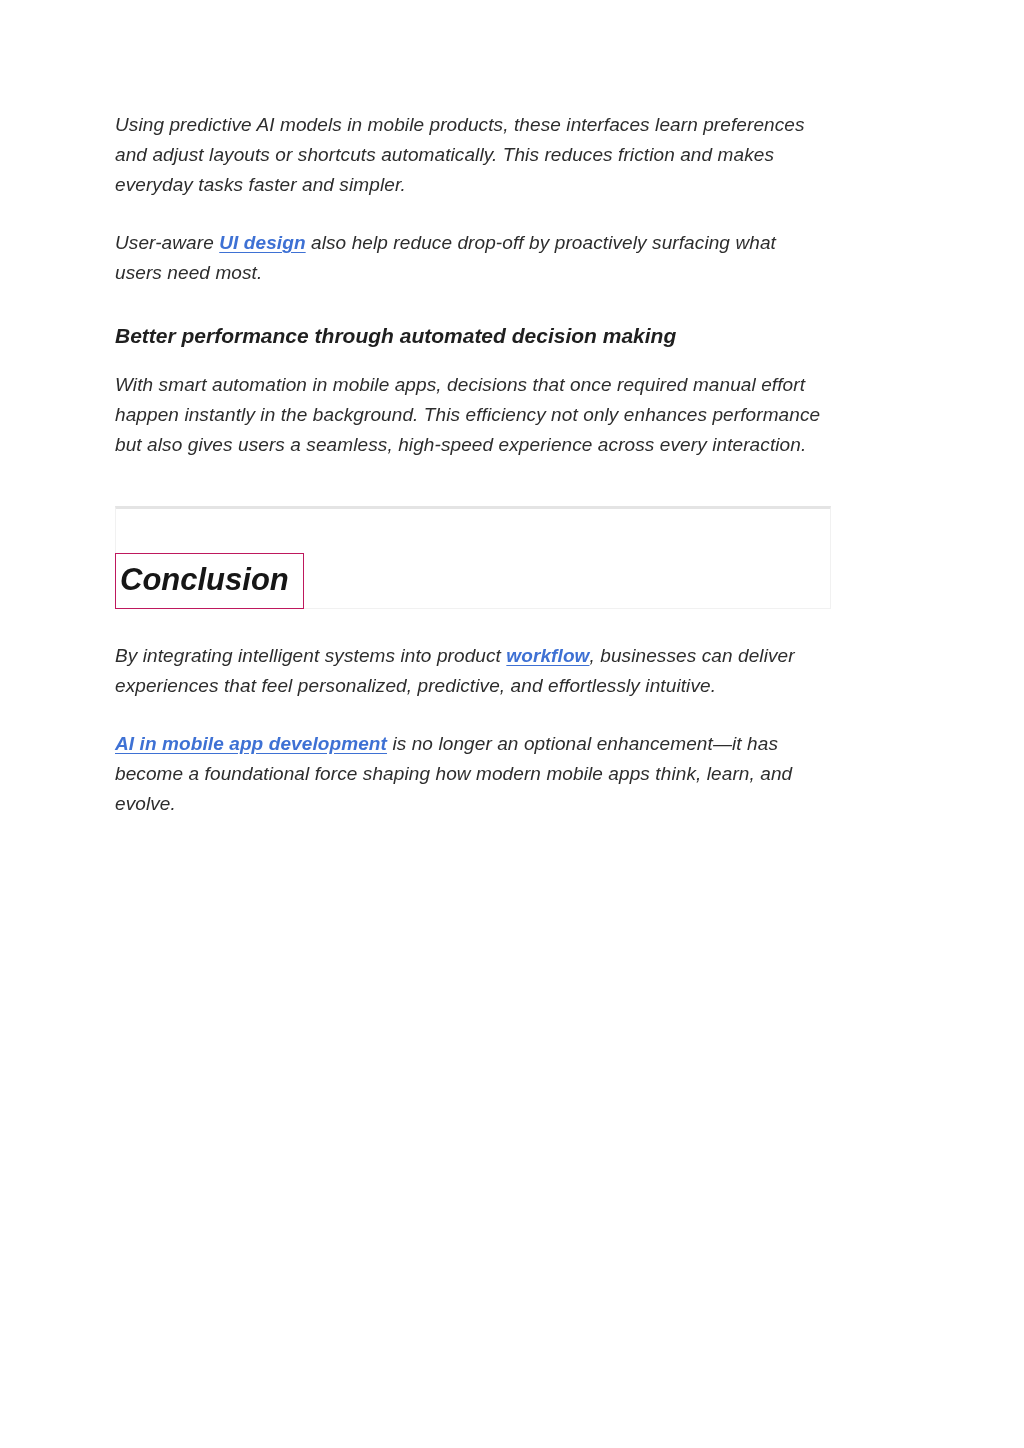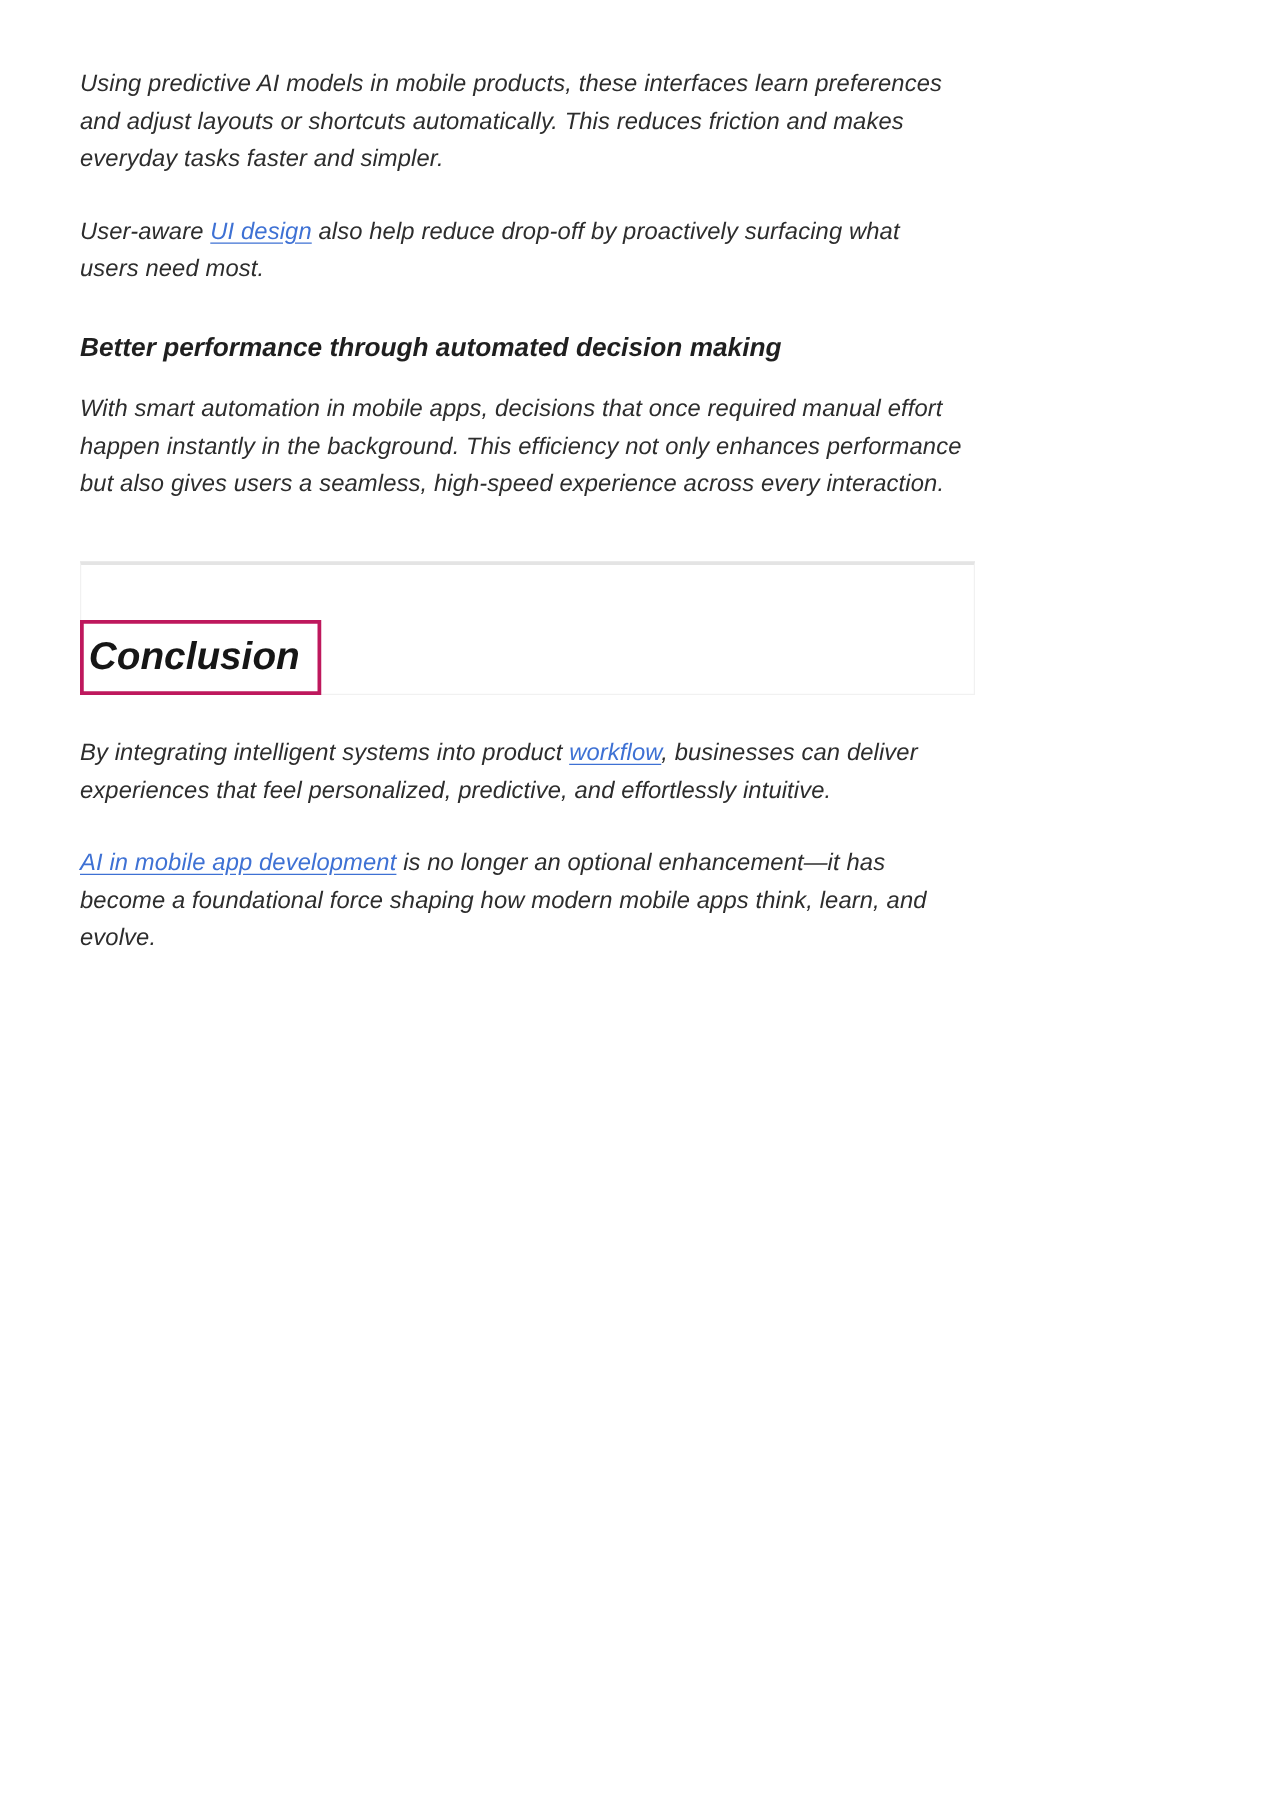--- a/index.html
+++ b/index.html
@@ -12,35 +12,36 @@
     color: #2d2d2d;
     overflow: hidden;
   }
   .page {
     width: 1024px;
     height: 1448px;
     background: #ffffff;
   }
   .content {
     width: 707px;
-    margin-left: 64px;
-    padding-top: 53px;
+    margin-left: 115px;
+    padding-top: 110px;
   }
   p.body-text {
     font-size: 19px;
     line-height: 30px;
     letter-spacing: 0.1px;
     margin-bottom: 28px;
     color: #2d2d2d;
   }
   a.doc-link {
     color: #3e71d4;
     text-decoration: underline;
     text-underline-offset: 3px;
     cursor: pointer;
+    font-weight: bold;
   }
   h3.section-heading {
     font-size: 21px;
     line-height: 32px;
     font-weight: bold;
     margin-top: 32px;
     margin-bottom: 18px;
     color: #1f1f1f;
     font-style: italic;
   }
@@ -48,21 +49,21 @@
     margin-top: 46px;
     margin-bottom: 32px;
     width: 716px;
     border: 1px solid #f1f1f1;
     border-top: 3px solid #e4e4e4;
     background: #ffffff;
     padding-top: 44px;
   }
   .conclusion-inner {
     display: inline-block;
-    border: 3px solid #be185d;
+    border: 1px solid #be185d;
     padding: 8px 14px 10px 4px;
     margin-left: -1px;
     margin-bottom: -1px;
   }
   h2.conclusion-heading {
     font-size: 31px;
     line-height: 36px;
     font-weight: bold;
     color: #161616;
   }

